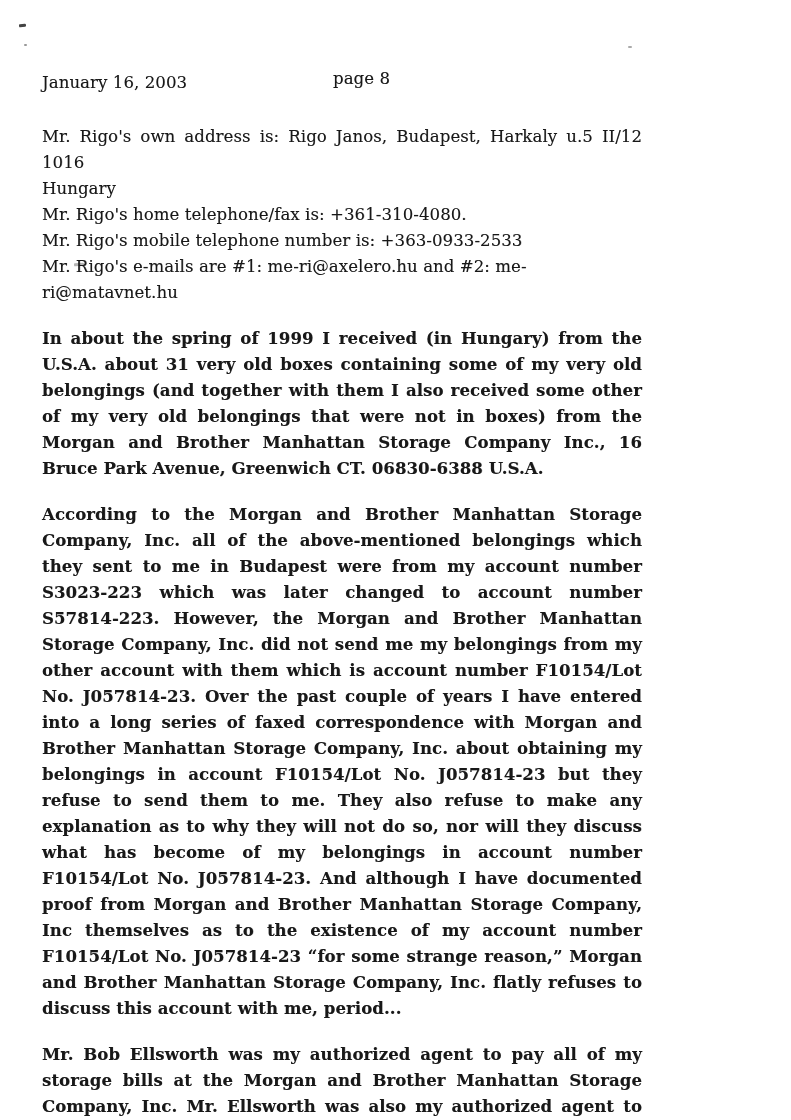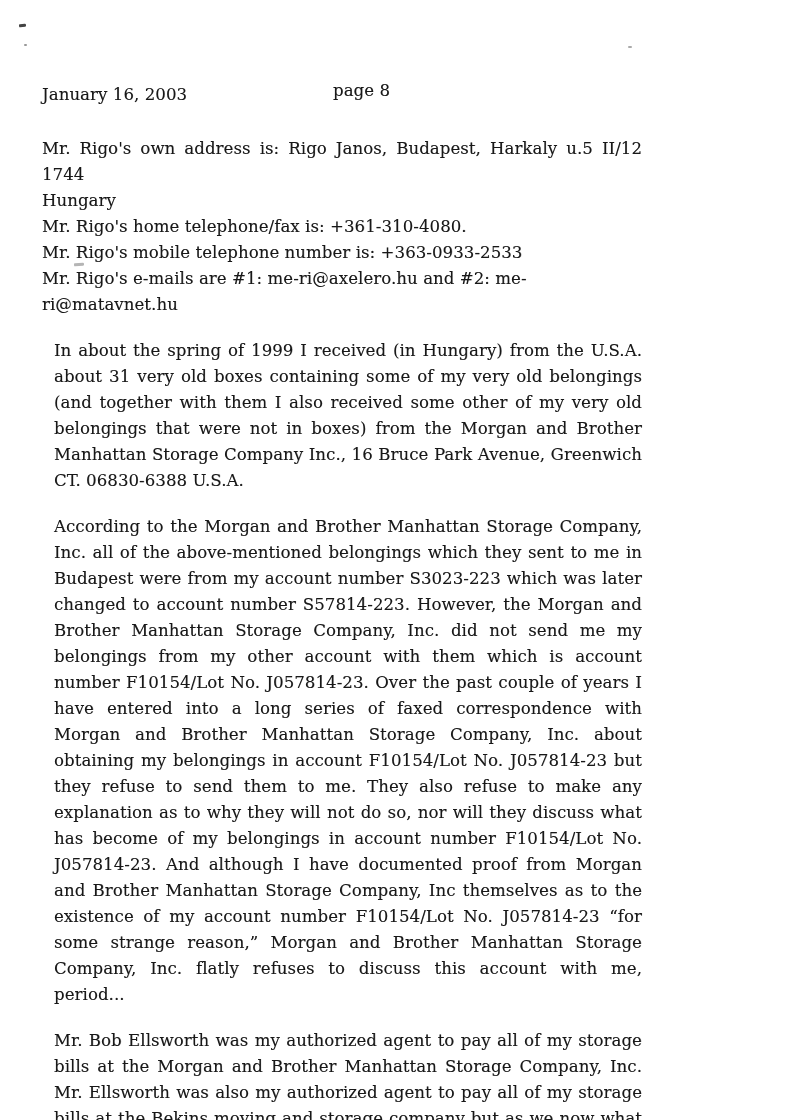--- a/index.html
+++ b/index.html
@@ -22,41 +22,41 @@
     top: 70px;
     width: 600px;
     font-size: 16.5px;
     line-height: 26px;
     letter-spacing: 0.1px;
     text-shadow: 0.3px 0.3px 0.6px rgba(0,0,0,0.35);
   }
   .header-row {
     position: relative;
     height: 26px;
-    margin-top: 12px;
   }
   .page-num {
     position: absolute;
     left: 291px;
     top: -4px;
   }
   .contact {
     margin-top: 28px;
   }
   .line {
     min-height: 26px;
     text-align: left;
   }
   .justify-both {
     text-align: justify;
     text-align-last: justify;
   }
   .para {
-    margin: 20px 0 0 12px;
+    margin: 20px 0 0 0;
     text-align: justify;
+    font-weight: bold;
   }
   
   .speck {
     position: absolute;
     background: #444;
     border-radius: 1px;
   }
   .s1 { left: 19px; top: 24px; width: 7px; height: 3px; transform: rotate(-8deg); }
   .s2 { left: 24px; top: 44px; width: 3px; height: 2px; background: #999; }
   .s3 { left: 74px; top: 263px; width: 10px; height: 3px; background: #b5b5b5; transform: rotate(-5deg); }
@@ -72,21 +72,21 @@
   <div class="speck s4"></div>
 
   <div class="content">
 
     <div class="header-row">
       <span class="date">January 16, 2003</span>
       <span class="page-num">page 8</span>
     </div>
 
     <div class="contact">
-      <div class="line justify-both">Mr. Rigo's own address is: Rigo Janos, Budapest, Harkaly u.5  II/12  1744</div>
+      <div class="line justify-both">Mr. Rigo's own address is: Rigo Janos, Budapest, Harkaly u.5  II/12  1016</div>
       <div class="line">Hungary</div>
       <div class="line">Mr. Rigo's home telephone/fax is: +361-310-4080.</div>
       <div class="line">Mr. Rigo's mobile telephone number is: +363-0933-2533</div>
       <div class="line">Mr. Rigo's e-mails are #1: me-ri@axelero.hu and #2: me-ri@matavnet.hu</div>
     </div>
 
     <p class="para">In about the spring of 1999 I received (in Hungary) from the U.S.A. about 31 very old boxes containing some of my very old belongings (and together with them I also received some other of my very old belongings that were not in boxes) from the Morgan and Brother Manhattan Storage Company Inc., 16 Bruce Park Avenue, Greenwich CT. 06830-6388 U.S.A.</p>
     <p class="para">According to the Morgan and Brother Manhattan Storage Company, Inc. all of the above-mentioned belongings which they sent to me in Budapest were from my account number S3023-223 which was later changed to account number S57814-223.  However, the Morgan and Brother Manhattan Storage Company, Inc. did not send me my belongings from my other account with them which is account number F10154/Lot No. J057814-23.  Over the past couple of years I have entered into a long series of faxed correspondence with Morgan and Brother Manhattan Storage Company, Inc. about obtaining my belongings in account F10154/Lot No. J057814-23 but they refuse to send them to me.  They also refuse to make any explanation as to why they will not do so, nor will they discuss what has become of my belongings in account number F10154/Lot No. J057814-23.  And although I have documented proof from Morgan and Brother Manhattan Storage Company, Inc themselves as to the existence of my account number F10154/Lot No. J057814-23 “for some strange reason,” Morgan and Brother Manhattan Storage Company, Inc. flatly refuses to discuss this account with me, period...</p>
     <p class="para">Mr. Bob Ellsworth was my authorized agent to pay all of my storage bills at the Morgan and Brother Manhattan Storage Company, Inc. Mr. Ellsworth was also my authorized agent to pay all of my storage bills at the Bekins moving and storage company but as we now what instead Mr. Ellsworth</p>
 

